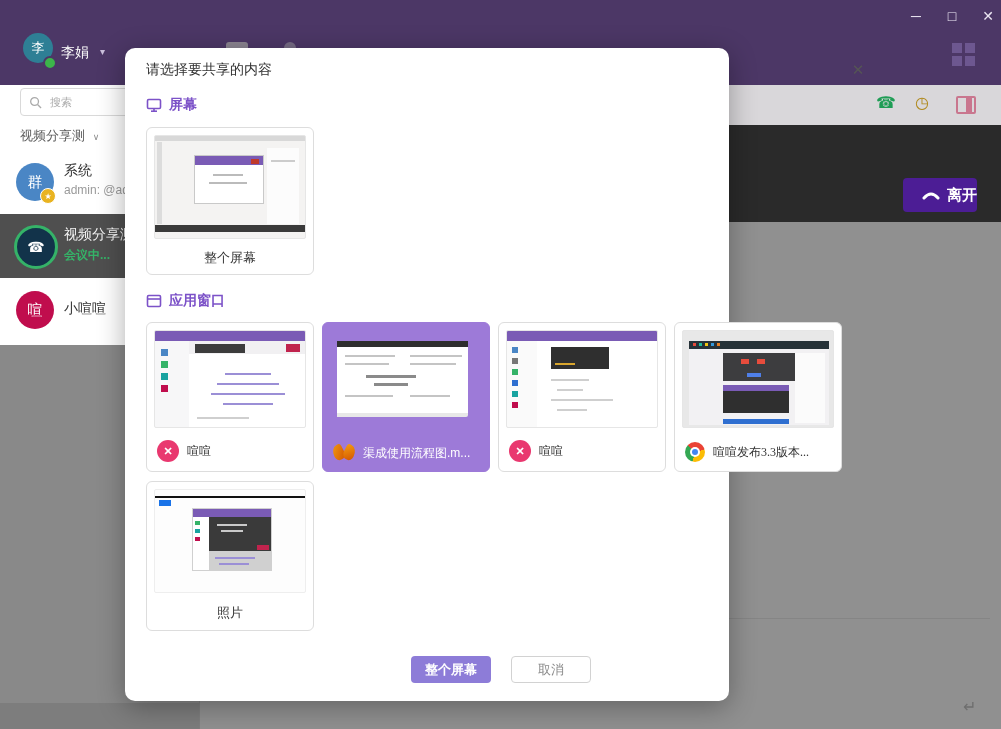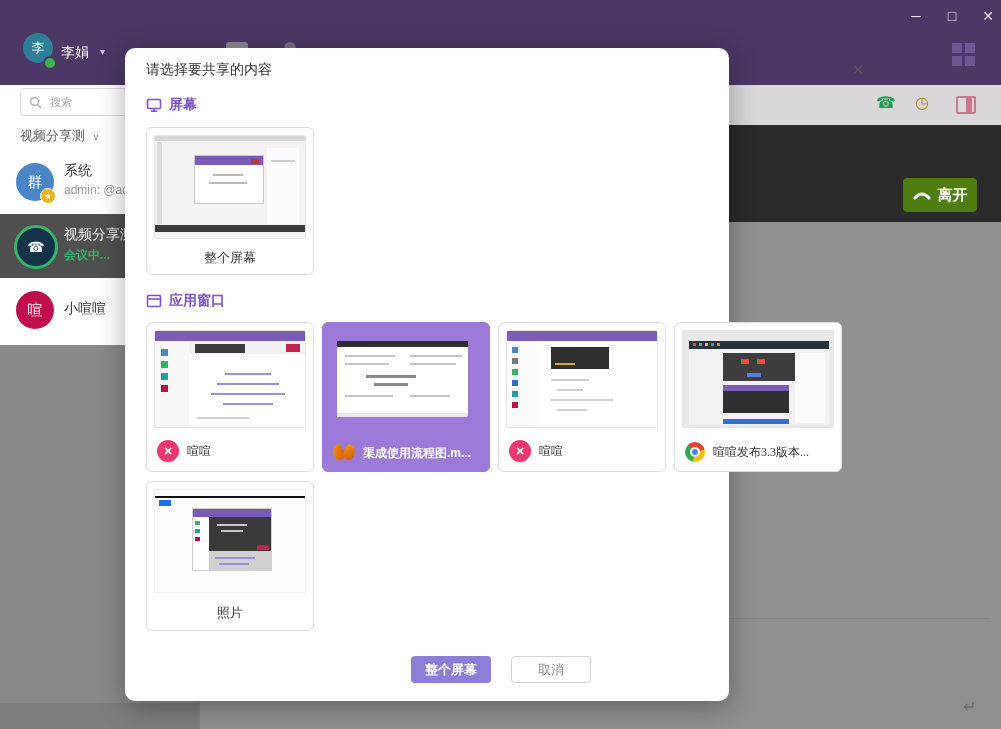--- a/index.html
+++ b/index.html
@@ -41,40 +41,40 @@
   .avatar-call{background:#12334a;border:3px solid #35b368;left:14px;top:11px;font-size:14px;}
   .sidebar-lower{left:0;top:345px;width:200px;height:384px;background:#898989;}
   .sidebar-bottom{left:0;top:703px;width:200px;height:26px;background:#7d7d7d;}
   .v-divider{left:199px;top:345px;width:1px;height:384px;background:#7f7f7f;}
   
   .bg-toolbar{left:200px;top:85px;width:801px;height:40px;background:#d9d7da;}
   .tool-ic{top:93px;font-size:16px;cursor:pointer;}
   .panel-ic{left:956px;top:96px;width:16px;height:14px;border:2px solid #c9768e;border-radius:2px;cursor:pointer;}
   .panel-ic i{display:block;margin-left:8px;width:6px;height:100%;background:#c9768e;}
   .bg-banner{left:200px;top:125px;width:801px;height:97px;background:#2a2a2a;border-radius:10px 0 0 0;}
-  .leave-btn{left:903px;top:178px;width:74px;height:34px;background:#4d7c0f;border-radius:4px;color:#fff;
-       display:flex;align-items:center;justify-content:center;gap:7px;font-size:15px;font-weight:bold;cursor:pointer;}
+  .leave-btn{left:903px;top:178px;width:74px;height:34px;background:#4c1d95;border-radius:4px;color:#fff;
+       display:flex;align-items:center;justify-content:flex-end;gap:7px;font-size:15px;font-weight:bold;cursor:pointer;}
   .bg-content{left:200px;top:222px;width:801px;height:507px;background:#909090;}
   .input-line{left:210px;top:618px;width:780px;height:1px;background:#858585;}
   .enter-ic{left:963px;top:697px;color:#6e6e6e;font-size:16px;}
   
   .dialog{left:125px;top:48px;width:604px;height:653px;background:#fff;border-radius:10px;
        box-shadow:0 6px 28px rgba(0,0,0,.32);z-index:10;}
   .dlg-title{left:21px;top:13px;font-size:14px;color:#333;}
   .dlg-close{left:722px;top:11px;width:22px;height:22px;font-size:15px;color:#555;display:flex;align-items:center;
        justify-content:center;cursor:pointer;}
   .sec-hdr{display:flex;align-items:center;gap:7px;color:#7c52c8;font-size:14px;font-weight:bold;}
   .card{border:1px solid #ddd;border-radius:6px;background:#fff;width:168px;cursor:pointer;box-sizing:border-box;}
   .card-sel{background:#9d7ad8;border-color:#9d7ad8;}
   .thumb{position:absolute;left:7px;top:7px;width:152px;height:98px;border:1px solid #e6e6e6;border-radius:2px;
        box-sizing:border-box;background-repeat:no-repeat;}
   .label-center{position:absolute;left:0;top:116px;width:100%;text-align:center;font-size:13px;color:#333;}
   .card-foot{position:absolute;left:10px;bottom:9px;display:flex;align-items:center;gap:8px;width:150px;}
   .card-foot .txt{font-size:12px;color:#333;white-space:nowrap;overflow:hidden;}
-  .card-sel .card-foot .txt{color:#fff;font-weight:bold;}
+  .card-sel .card-foot .txt{color:#fff;font-weight:normal;}
   .xx-logo{width:22px;height:22px;border-radius:50%;background:#e9386f;color:#fff;font-size:11px;font-weight:bold;
        display:flex;align-items:center;justify-content:center;flex:none;}
   .chrome-logo{width:20px;height:20px;border-radius:50%;flex:none;position:relative;
        background:conic-gradient(from -45deg,#ea4335 0 120deg,#fbbc05 120deg 240deg,#34a853 240deg 360deg);}
   .chrome-logo:before{content:"";position:absolute;left:5px;top:5px;width:10px;height:10px;border-radius:50%;
        background:#fff;}
   .chrome-logo:after{content:"";position:absolute;left:7px;top:7px;width:6px;height:6px;border-radius:50%;
        background:#4285f4;}
   .butterfly{width:22px;height:18px;position:relative;flex:none;}
   .butterfly:before,.butterfly:after{content:"";position:absolute;top:1px;width:11px;height:15px;

